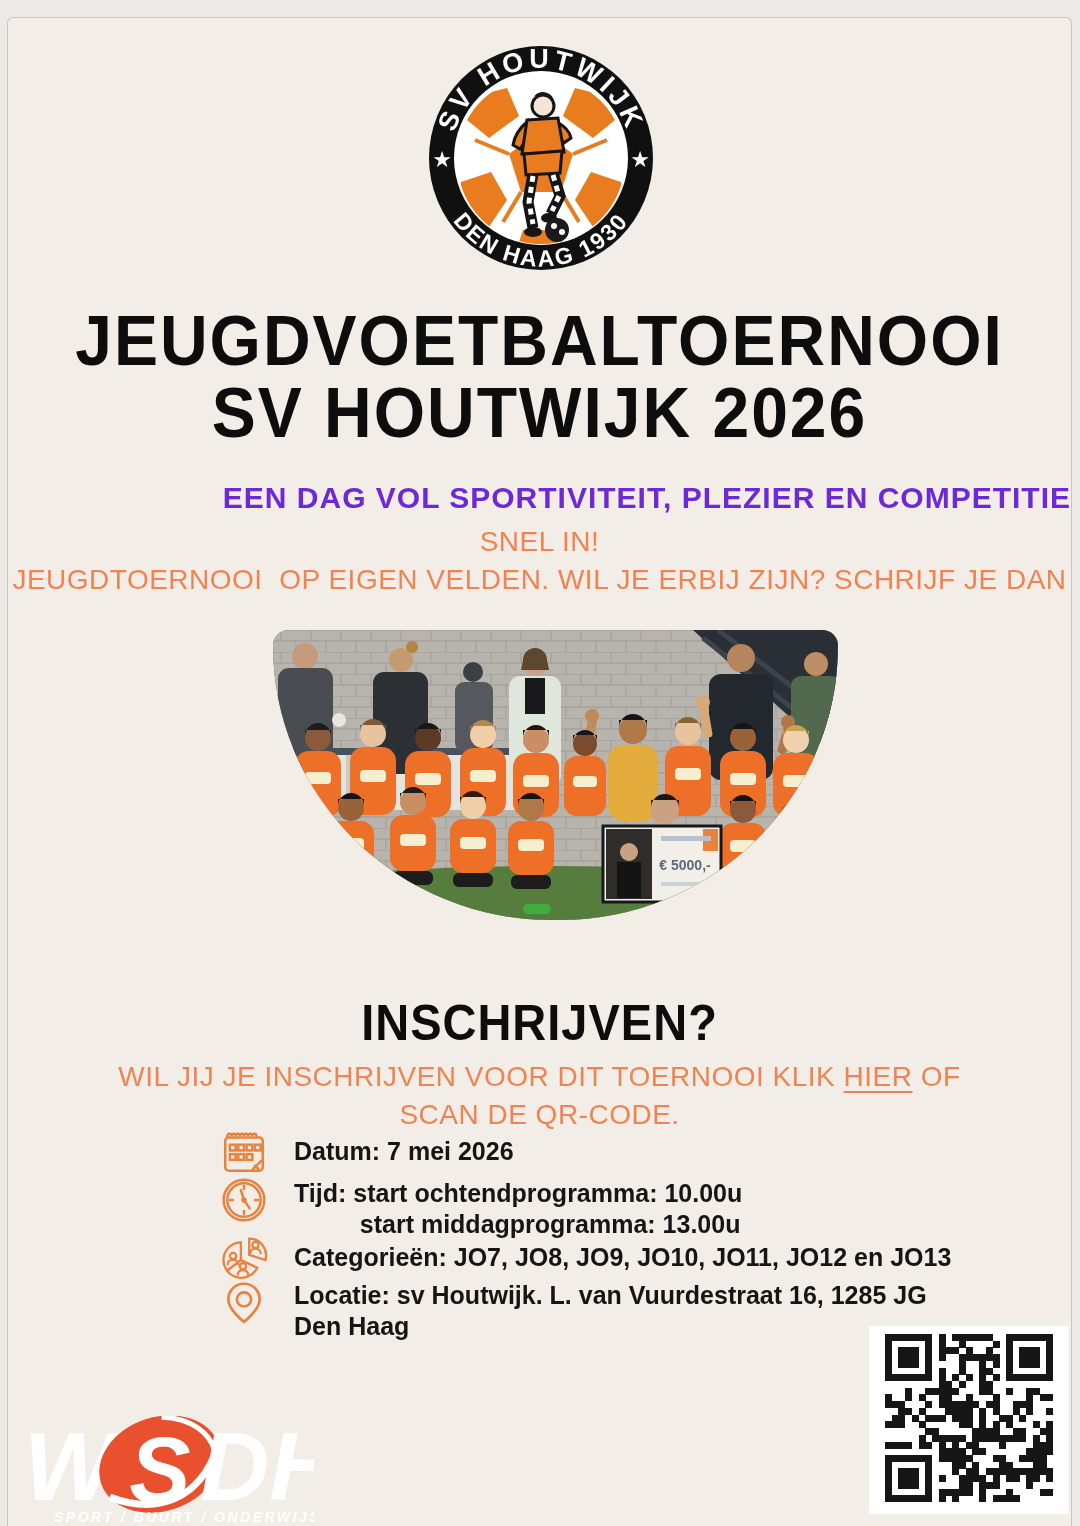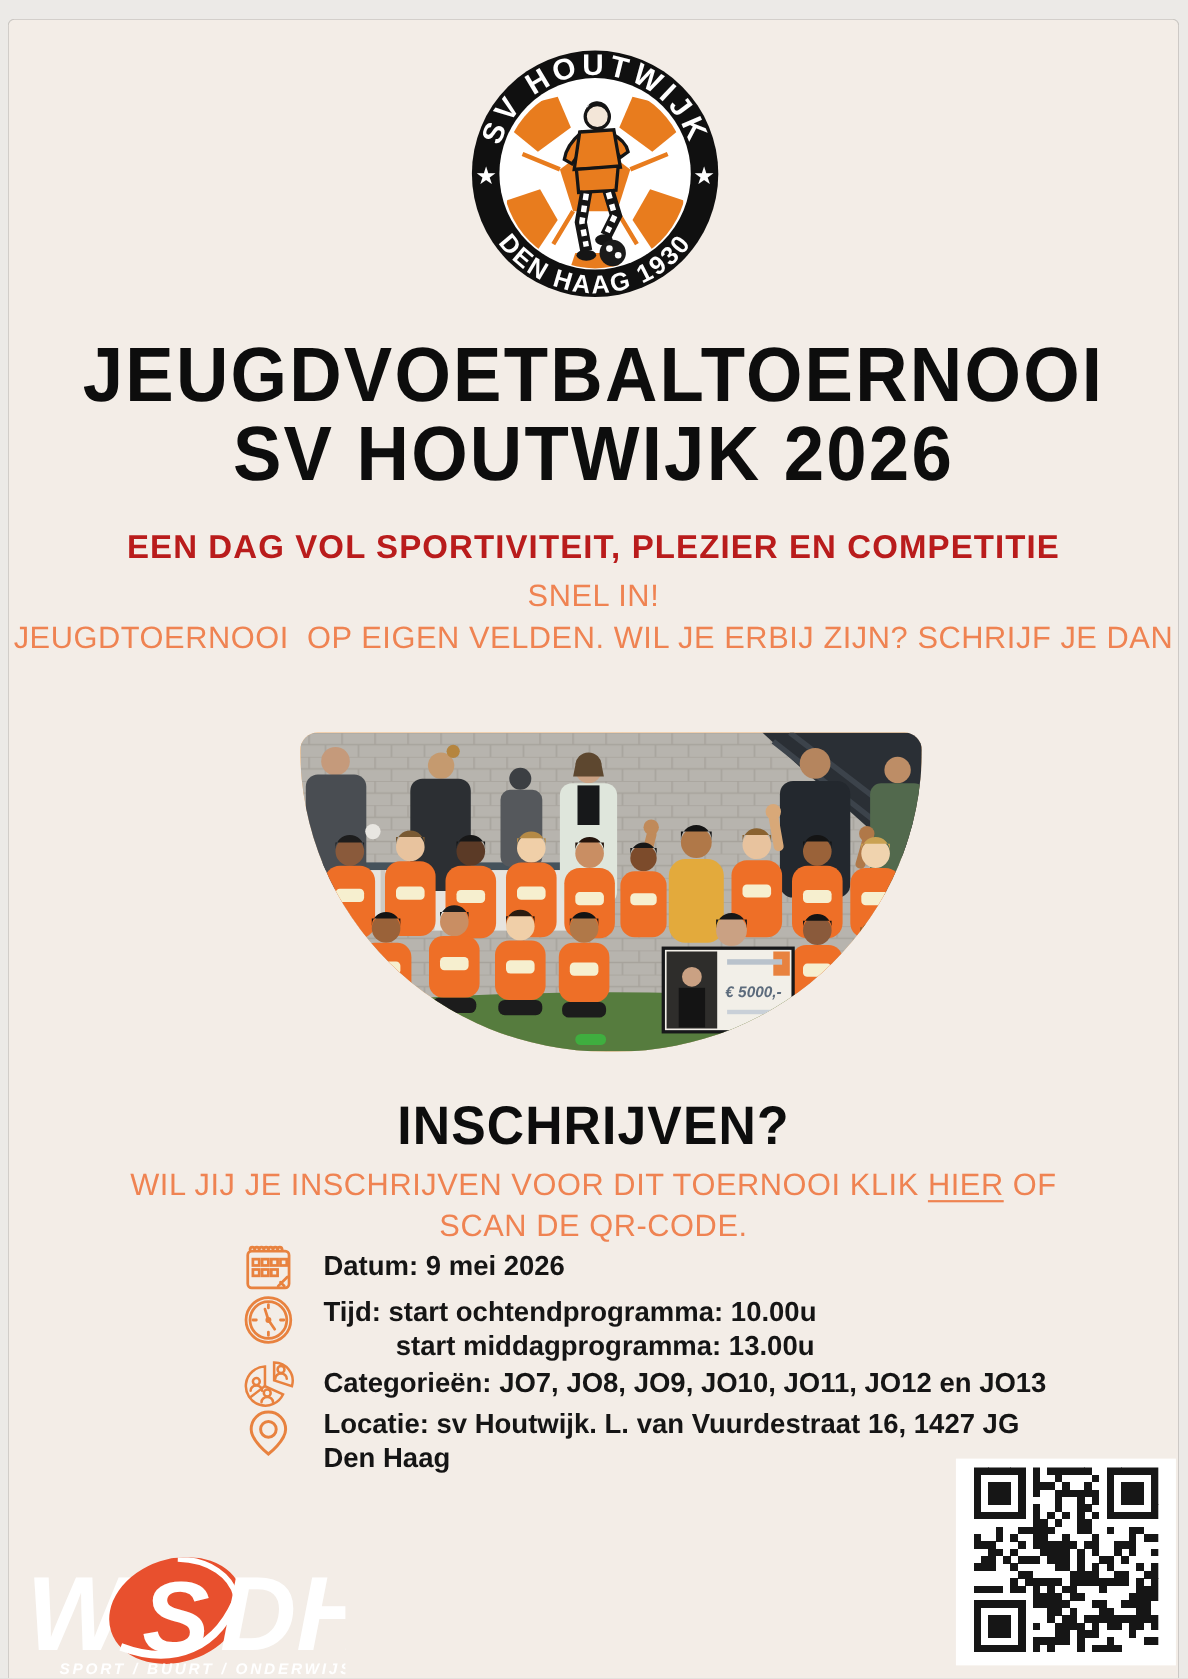--- a/index.html
+++ b/index.html
@@ -7,29 +7,29 @@
          font-family:"Liberation Sans","DejaVu Sans",sans-serif;}
   .poster{position:absolute;left:7px;top:17px;width:1065px;height:1509px;background:#f3ede7;
           border:1px solid #c9c6c2;border-bottom:none;border-radius:6px 6px 0 0;box-sizing:border-box;}
 
   .badge{position:absolute;left:419px;top:26px;width:228px;height:228px;}
 
   .title-block{position:absolute;left:0;top:284px;width:100%;text-align:center;color:#0d0d0d;}
   .title-line{font-size:66px;font-weight:bold;letter-spacing:2px;line-height:72px;
               transform:scaleY(1.06);transform-origin:center top;white-space:nowrap;}
 
-  .subtitle{position:absolute;left:0;top:463px;width:100%;text-align:center;
-            font-size:30px;font-weight:bold;color:#b91c1c;letter-spacing:1px;}
+  .subtitle{position:absolute;left:0;top:463px;width:100%;text-align:right;
+            font-size:30px;font-weight:bold;color:#6d28d9;letter-spacing:1px;}
 
   .intro{position:absolute;left:0;top:505px;width:100%;text-align:center;color:#ef8352;
          font-size:28px;font-weight:400;line-height:38px;letter-spacing:0.5px;}
   .intro div{white-space:pre-wrap;}
 
-  .photo{position:absolute;left:265px;top:648px;width:565px;height:290px;overflow:hidden;
-         border-radius:16px 16px 50% 50% / 16px 16px 96% 96%;background:#fdba74;font-style:italic;}
+  .photo{position:absolute;left:265px;top:612px;width:565px;height:290px;overflow:hidden;
+         border-radius:16px 16px 50% 50% / 16px 16px 96% 96%;background:#4d7c0f;}
   .photo svg{display:block;}
 
   .signup-heading{position:absolute;left:0;top:976px;width:100%;text-align:center;
                   font-size:47px;font-weight:bold;color:#0d0d0d;letter-spacing:1px;
                   transform:scaleY(1.05);transform-origin:center top;}
   .signup-text{position:absolute;left:0;top:1040px;width:100%;text-align:center;color:#ef8352;
                font-size:28px;font-weight:400;line-height:38px;letter-spacing:0.5px;}
   .signup-text a{color:#ef8352;text-decoration:underline;text-underline-offset:5px;
                  text-decoration-thickness:2px;cursor:pointer;}
 
@@ -291,21 +291,21 @@
         <rect x="5" y="9" width="36" height="32" rx="3.5"></rect>
         <rect x="9.5" y="16" width="5.5" height="5.5"></rect>
           <rect x="17.5" y="16" width="5.5" height="5.5"></rect>
           <rect x="25.5" y="16" width="5.5" height="5.5"></rect>
           <rect x="33.5" y="16" width="5.5" height="5.5"></rect>
         <rect x="9.5" y="25" width="5.5" height="5.5"></rect>
           <rect x="17.5" y="25" width="5.5" height="5.5"></rect>
           <rect x="25.5" y="25" width="5.5" height="5.5"></rect>
         <path d="M31.5,39.5 L39.5,31.5 M33.5,36 L36.8,39.3"></path>
       </svg>
-      <div class="detail-text pt8">Datum: 9 mei 2026</div>
+      <div class="detail-text pt8">Datum: 7 mei 2026</div>
     </div>
 
     <div class="detail-row" style="top:1158px;text-align:center;">
       <svg class="detail-icon" viewBox="0 0 46 46" fill="none" stroke="#e8823f" stroke-width="2.4" stroke-linecap="round">
         <circle cx="23" cy="23" r="19.5"></circle>
           <circle cx="23" cy="23" r="16"></circle>
         <path d="M23,9.5 V12.5 M23,33.5 V36.5 M9.5,23 H12.5 M33.5,23 H36.5"></path>
         <path d="M23,23 L20,13.5 M23,23 L28.5,31"></path>
         <circle cx="23" cy="23" r="1.4" fill="#e8823f"></circle>
       </svg>
@@ -335,21 +335,21 @@
       </svg>
       <div class="detail-text pt8">Categorieën: JO7, JO8, JO9, JO10, JO11, JO12 en JO13</div>
     </div>
 
     <div class="detail-row" style="top:1260px;">
       <svg class="detail-icon" viewBox="0 0 46 46" fill="none" stroke="#e8823f" stroke-width="2.6" stroke-linecap="round">
         <path d="M23,42 C23,42 8,30.5 8,20.5 C8,11.8 14.6,5.5 23,5.5 C31.4,5.5 38,11.8 38,20.5 C38,30.5 23,42 23,42 Z"></path>
         <circle cx="23" cy="20.5" r="6.8"></circle>
       </svg>
       <div class="detail-text pt2">
-        <div>Locatie: sv Houtwijk. L. van Vuurdestraat 16, 1427 JG</div>
+        <div>Locatie: sv Houtwijk. L. van Vuurdestraat 16, 1285 JG</div>
         <div>Den Haag</div>
       </div>
     </div>
 
     <div class="qr-panel">
       <div id="qr-holder"><svg width="168" height="168" viewBox="0 0 25 25" shape-rendering="crispEdges">
             <rect x="0" y="0" width="1.04" height="1.04" fill="#161616"></rect>
             <rect x="1" y="0" width="1.04" height="1.04" fill="#161616"></rect>
             <rect x="2" y="0" width="1.04" height="1.04" fill="#161616"></rect>
             <rect x="3" y="0" width="1.04" height="1.04" fill="#161616"></rect>

